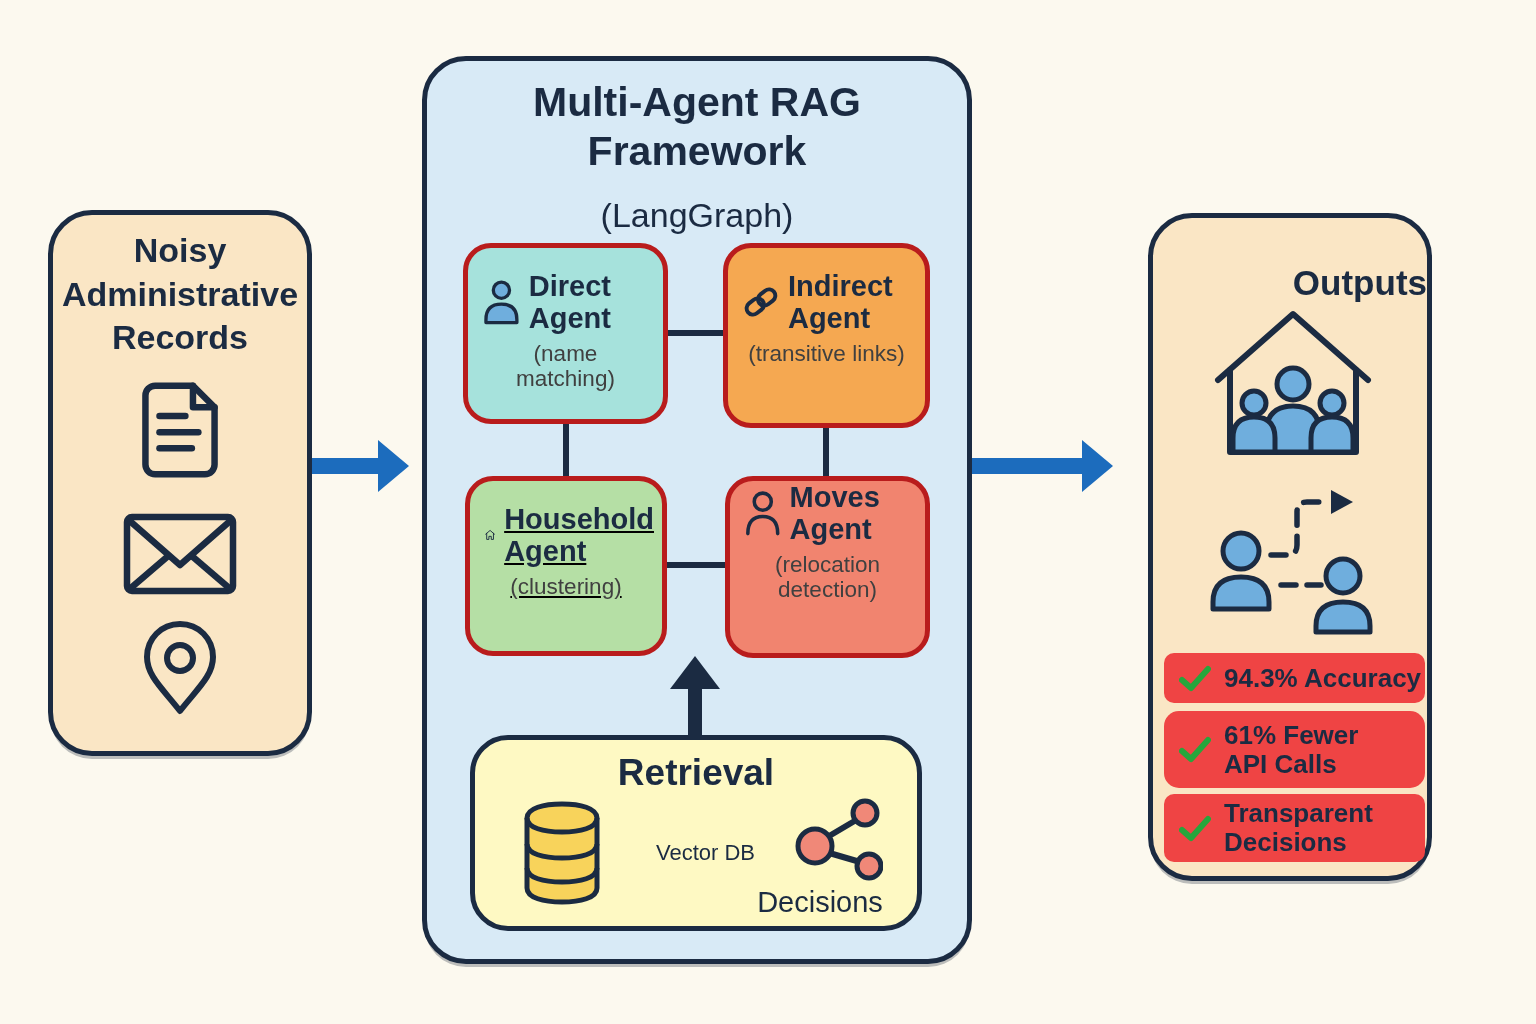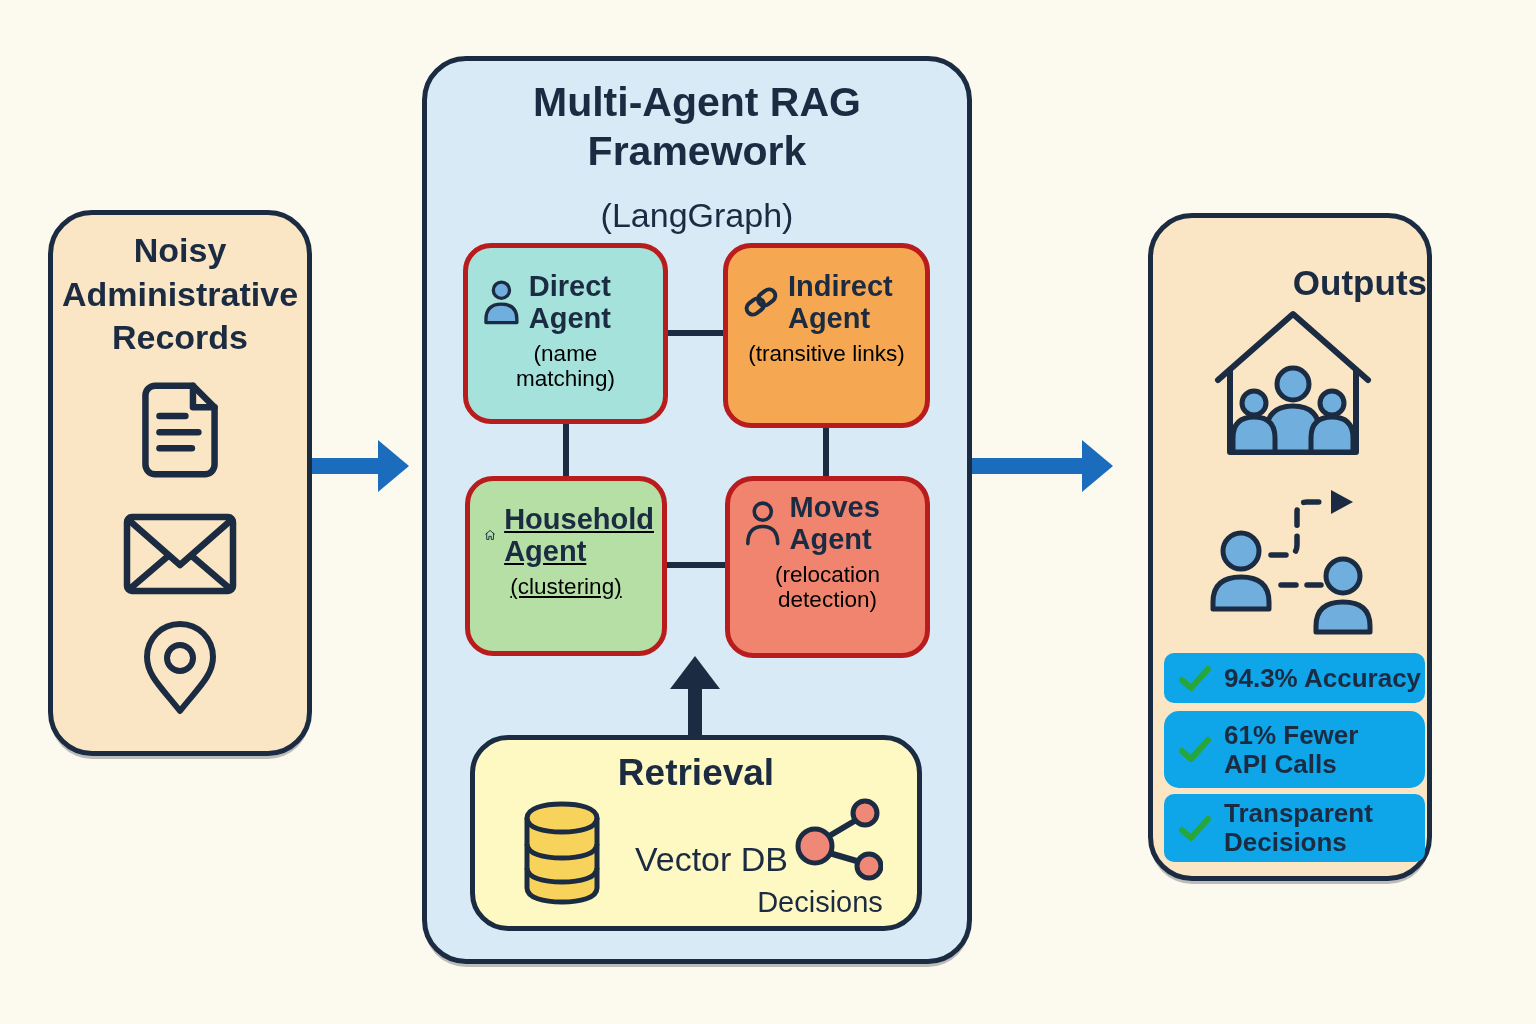--- a/index.html
+++ b/index.html
@@ -20,57 +20,57 @@
 
   
   .mid-panel{left:422px; top:56px; width:550px; height:908px;}
   .mid-title-block{position:absolute; left:442px; top:78px; width:510px; text-align:center;}
   .mid-title{font-size:41px; font-weight:bold; line-height:1.2; color:#1B2B42;}
   .mid-subtitle{font-size:34px; color:#1B2B42; margin-top:20px;}
 
   .agent{position:absolute; box-sizing:border-box; border:5px solid #b91c1c; border-radius:28px;}
   .agent-row{display:flex; align-items:center; gap:9px; padding:22px 8px 0 15px;}
   .agent-name{font-size:29px; font-weight:bold; line-height:1.12; color:#1B2B42;}
-  .agent-detail{text-align:center; font-size:22.5px; line-height:1.1; color:#000000; margin-top:7px; padding:0 14px;}
+  .agent-detail{text-align:center; font-size:22.5px; line-height:1.1; color:#404040; margin-top:7px; padding:0 14px;}
   .agent.direct{left:463px; top:243px; width:205px; height:181px;}
   .agent.indirect{left:723px; top:243px; width:207px; height:185px;}
   .agent.household{left:465px; top:476px; width:202px; height:180px;text-decoration:underline;}
   .agent.moves{left:725px; top:476px; width:205px; height:182px;}
-  .agent.moves .agent-row{padding-top:10px;}
+  .agent.moves .agent-row{padding-top:0;}
 
   .connector{position:absolute; background:#1B2B42;}
   .c-direct-indirect{left:668px; top:330px; width:57px; height:6px;}
   .c-household-moves{left:665px; top:562px; width:62px; height:6px;}
   .c-direct-household{left:563px; top:421px; width:6px; height:58px;}
   .c-indirect-moves{left:823px; top:425px; width:6px; height:54px;}
 
   .retrieval{position:absolute; left:470px; top:735px; width:452px; height:196px; box-sizing:border-box;
              background:#fef9c3; border:5px solid #1B2B42; border-radius:38px;}
   .retrieval-title{position:absolute; left:0; top:12px; width:100%; text-align:center;
                    font-size:37px; font-weight:bold; color:#1B2B42;}
-  .vector-db-label{position:absolute; left:148px; top:100px; width:165px; text-align:right;
-                   font-size:34px; color:#1B2B42;}
+  .vector-db-label{position:absolute; left:148px; top:100px; width:165px; text-align:center;
+                   font-size:22px; color:#1B2B42;}
   .embeddings-label{position:absolute; left:252px; top:146px; width:186px; text-align:center;
                     font-size:29px; color:#1B2B42;}
   .db-svg{position:absolute; left:44px; top:60px;}
   .emb-svg{position:absolute; left:316px; top:56px;}
   .uparrow-svg{position:absolute; left:670px; top:656px;}
 
   
   .arrow-svg{position:absolute;}
   .arrow-left{left:312px; top:438px;}
   .arrow-right{left:972px; top:438px;}
 
   
   .right-panel{left:1148px; top:213px; width:284px; height:668px;}
   .right-title{position:absolute; left:0; top:24px; width:100%; text-align:right;
                font-size:35px; font-weight:bold; color:#1B2B42;margin-top:21px;}
   .house-people-svg{position:absolute; left:51px; top:86px;}
   .move-people-svg{position:absolute; left:48px; top:258px;}
-  .pill{position:absolute; left:11px; width:261px; box-sizing:border-box; background:#0ea5e9;
+  .pill{position:absolute; left:11px; width:261px; box-sizing:border-box; background:#ef4444;
         border-radius:10px; display:flex; align-items:center; gap:13px; padding-left:15px;}
   .pill-1{top:435px; height:50px;}
   .pill-2{top:493px; height:77px;border-radius:15px;}
   .pill-3{top:576px; height:68px;}
   .pill-text{font-size:26px; font-weight:bold; line-height:1.1; color:#1B2B42;}
   .pill-line:empty{display:none;}
 </style>
 </head>
 <body>
 

